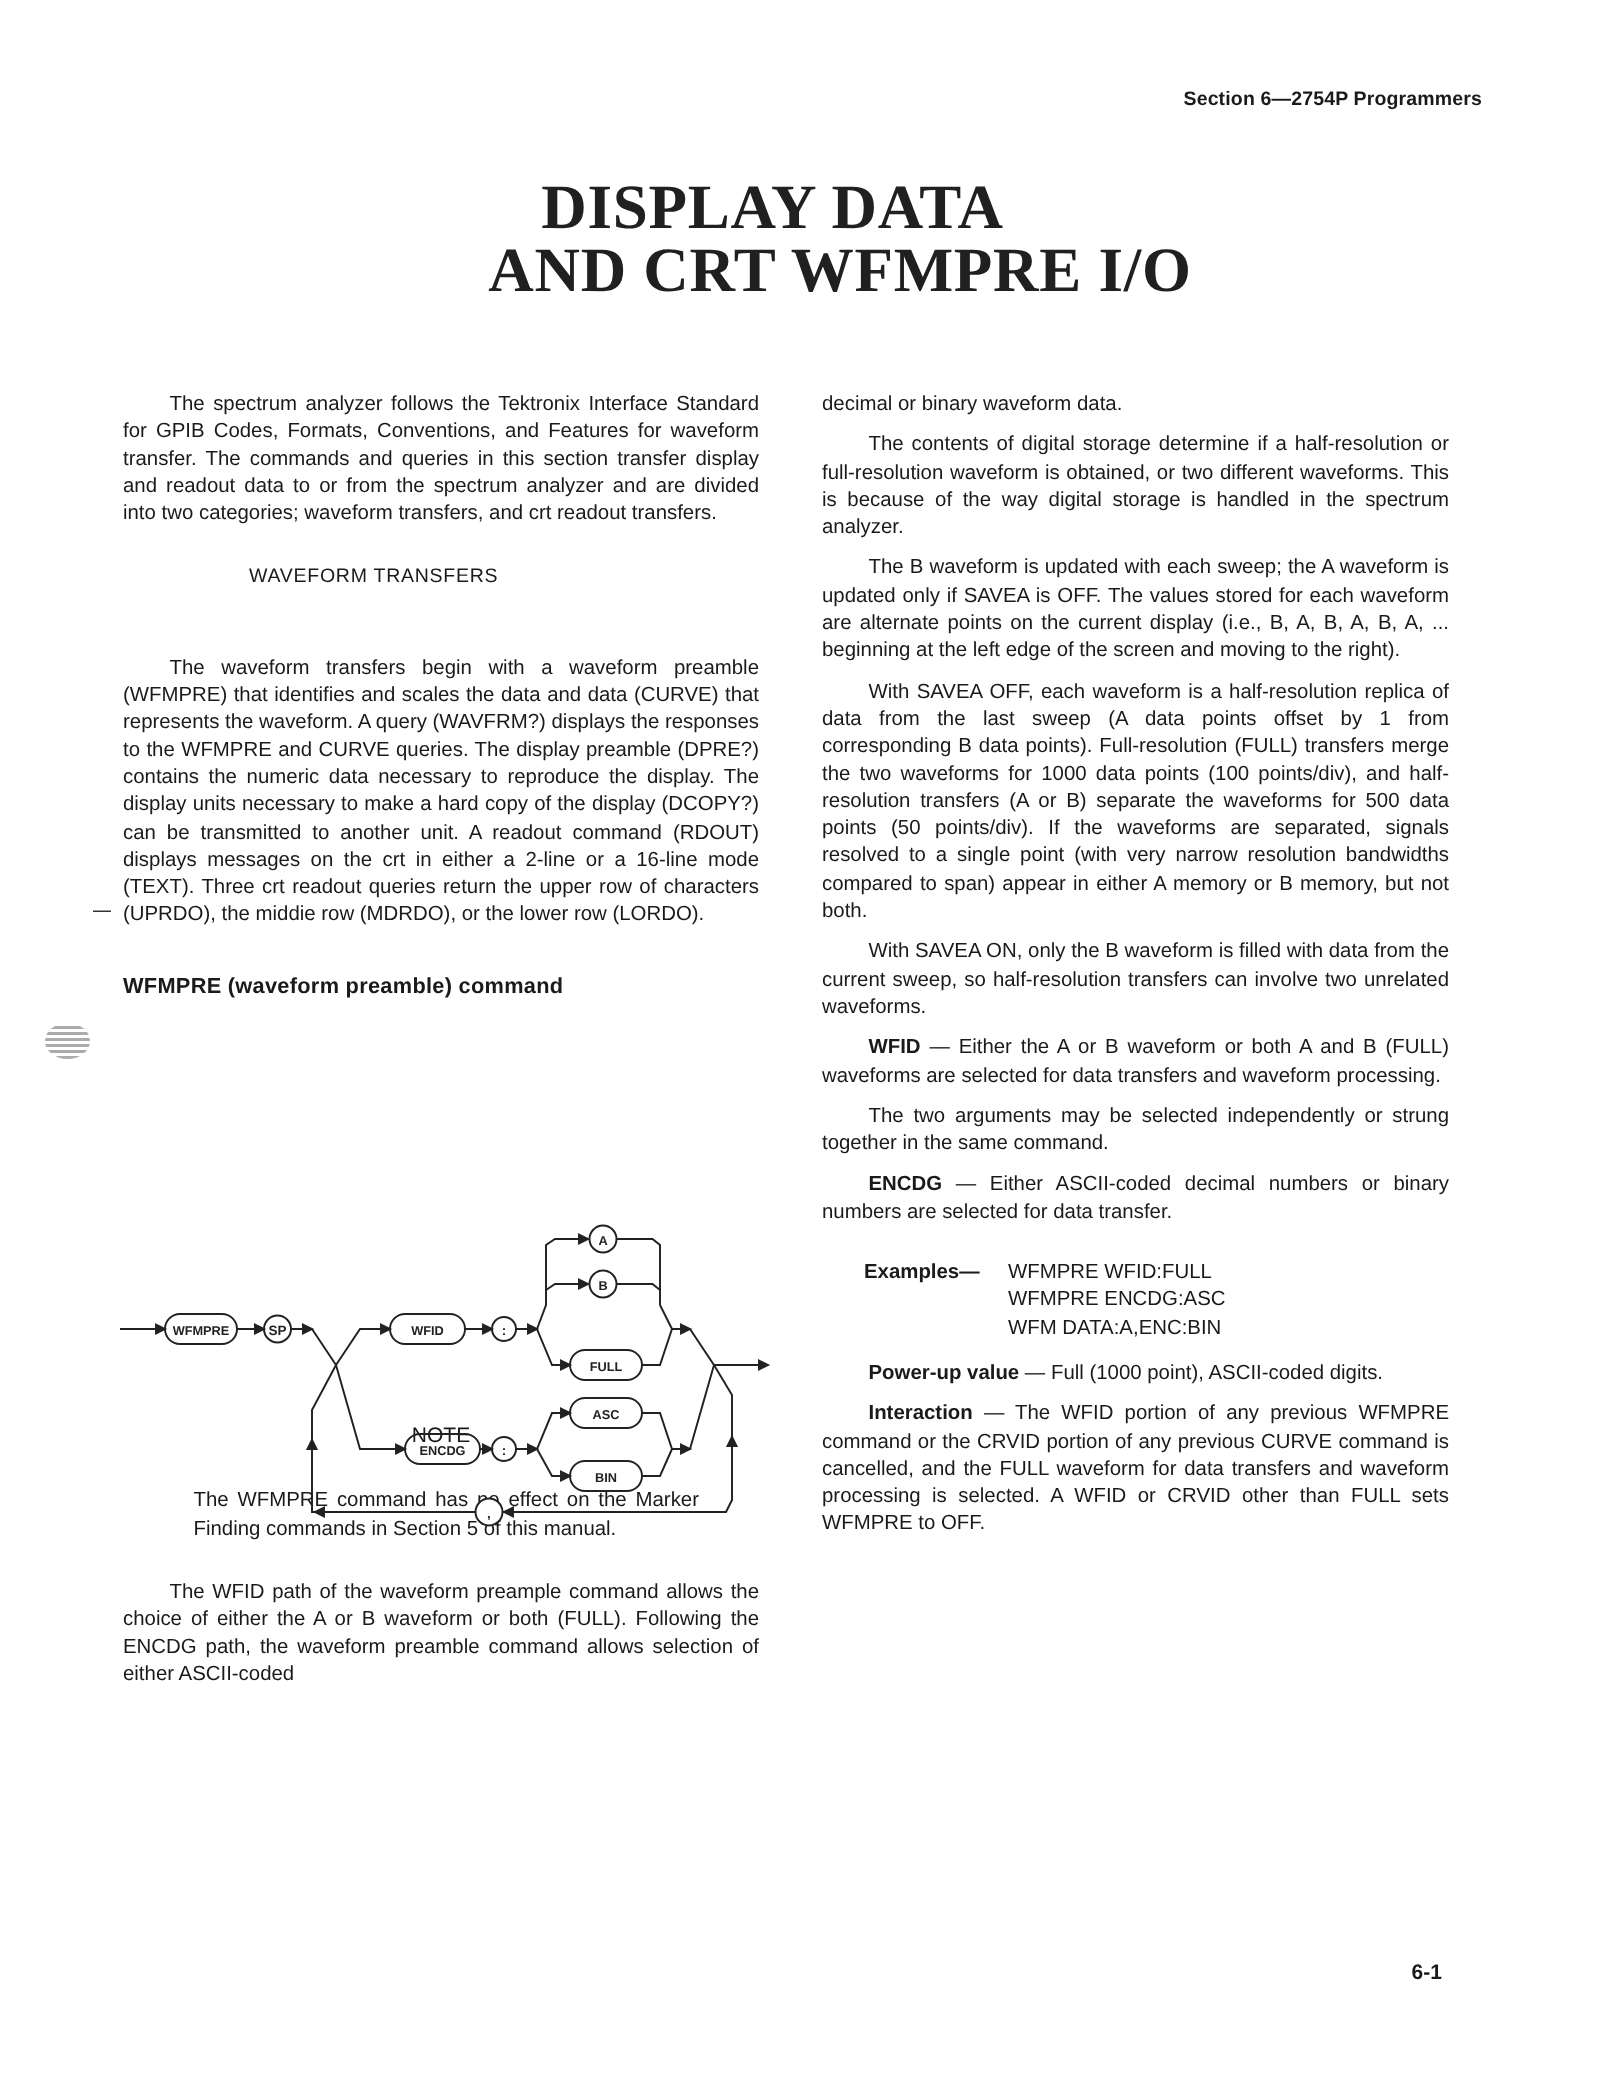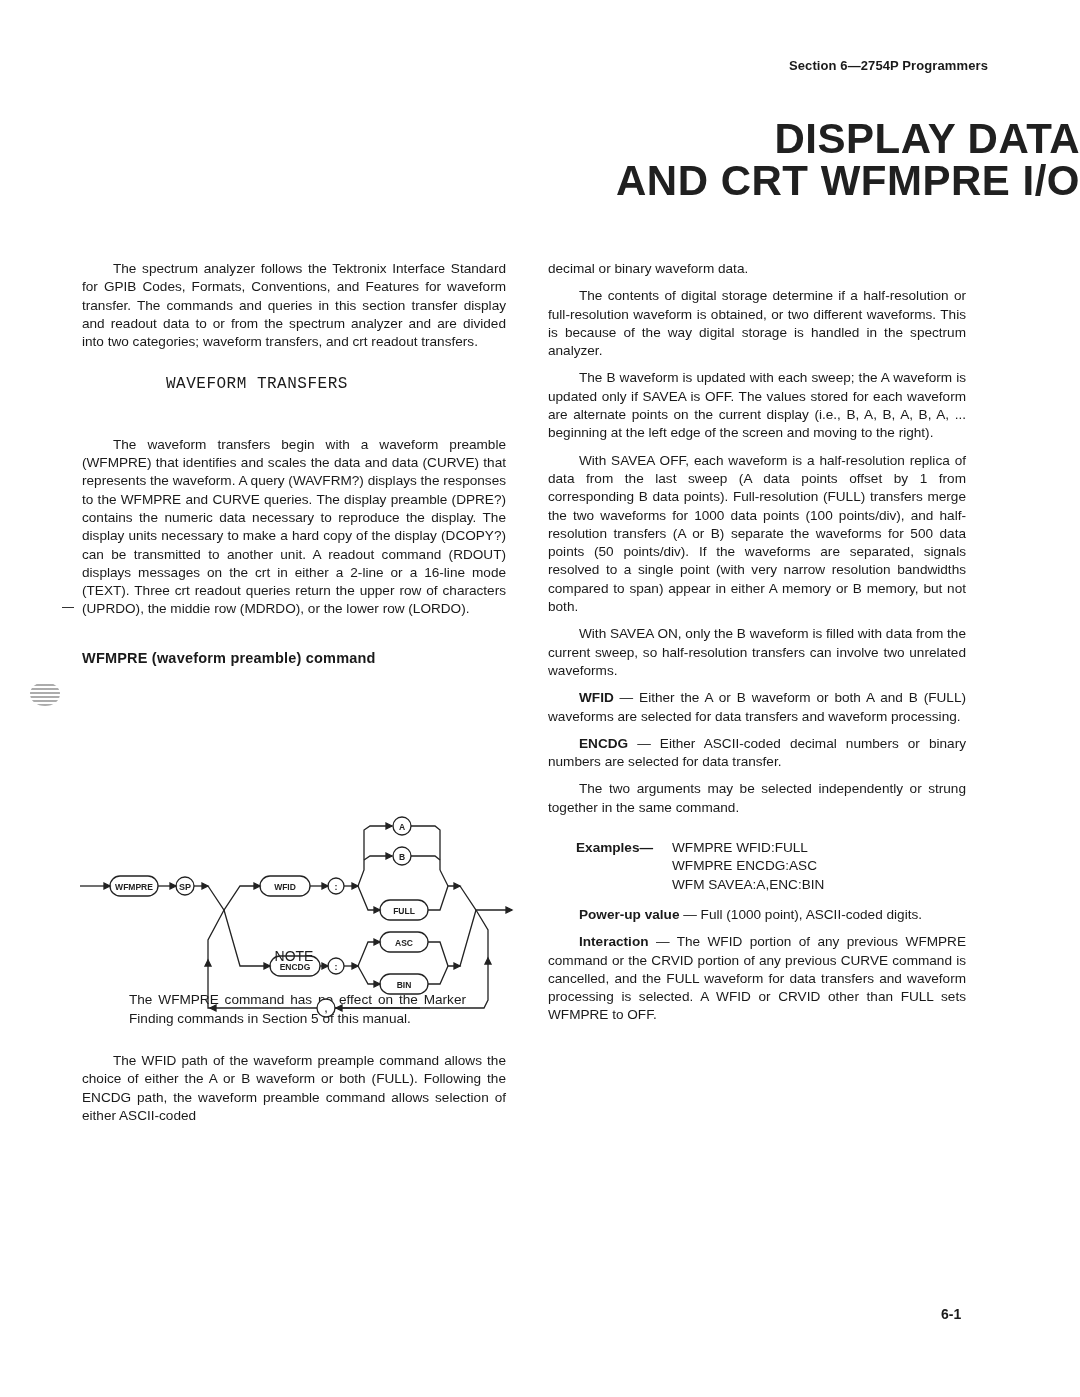--- a/index.html
+++ b/index.html
@@ -5,35 +5,36 @@
   html, body { margin: 0; padding: 0; background: #ffffff; }
   body {
     width: 1080px; height: 1397px; position: relative; overflow: hidden;
     font-family: "Liberation Sans", sans-serif; color: #1a1a1a;
   }
   .header {
     position: absolute; top: 58px; right: 92px;
     font-size: 13px; font-weight: bold; letter-spacing: 0.1px;
   }
   .title {
-    position: absolute; top: 118px; left: 0; width: 1080px; text-align: right;
+    position: absolute; top: 118px; left: 0; width: 1080px; text-align: center;
     font-size: 42px; font-weight: bold; line-height: 42px; letter-spacing: 0.5px;
     color: #202020;
+    font-family: Liberation Serif, serif;
   }
   .title .l1 { display: block; margin-left: -50px; }
   .title .l2 { display: block; margin-left: 40px; }
   .col { position: absolute; font-size: 13.6px; line-height: 18.3px; }
   .col-left { left: 82px; width: 424px; top: 260px; }
   .col-right { left: 548px; width: 418px; top: 260px; }
   p { margin: 0; text-align: justify; }
   p.ind { text-indent: 31px; }
   .gap { margin-top: 9px; }
   h2 {
-    margin: 24px 0 0 0; font-size: 16px; font-weight: normal; letter-spacing: 0.5px;
-    text-align: left; padding-left: 84px; color: #1a1a1a; font-family: Liberation Mono, monospace;
+    margin: 24px 0 0 0; font-size: 13px; font-weight: normal; letter-spacing: 0.5px;
+    text-align: left; padding-left: 84px; color: #1a1a1a;
   }
   h3 {
     margin: 0; font-size: 14.5px; font-weight: bold; letter-spacing: 0.2px;
   }
   .note-title { text-align: center; font-size: 14px; margin: 0; }
   .note-body { padding-left: 47px; padding-right: 40px; text-align: justify; }
   .term { font-weight: bold; }
   .examples { margin-top: 22px; padding-left: 28px; }
   .examples .row { display: flex; }
   .examples .lbl { font-weight: bold; width: 96px; white-space: nowrap; }
@@ -147,34 +148,34 @@
   </svg>
 </div>
 
 <div class="col col-right">
   <p>decimal or binary waveform data.</p>
   <p class="ind gap">The contents of digital storage determine if a half-resolution or full-resolution waveform is obtained, or two different waveforms. This is because of the way digital storage is handled in the spectrum analyzer.</p>
   <p class="ind gap">The B waveform is updated with each sweep; the A waveform is updated only if SAVEA is OFF. The values stored for each waveform are alternate points on the current display (i.e., B, A, B, A, B, A, ... beginning at the left edge of the screen and moving to the right).</p>
   <p class="ind gap">With SAVEA OFF, each waveform is a half-resolution replica of data from the last sweep (A data points offset by 1 from corresponding B data points). Full-resolution (FULL) transfers merge the two waveforms for 1000 data points (100 points/div), and half-resolution transfers (A or B) separate the waveforms for 500 data points (50 points/div). If the waveforms are separated, signals resolved to a single point (with very narrow resolution bandwidths compared to span) appear in either A memory or B memory, but not both.</p>
   <p class="ind gap">With SAVEA ON, only the B waveform is filled with data from the current sweep, so half-resolution transfers can involve two unrelated waveforms.</p>
   <p class="ind gap"><span class="term">WFID</span><span> — Either the A or B waveform or both A and B (FULL) waveforms are selected for data transfers and waveform processing.</span></p>
+  <p class="ind gap">The two arguments may be selected independently or strung together in the same command.</p>
   <p class="ind gap"><span class="term">ENCDG</span><span> — Either ASCII-coded decimal numbers or binary numbers are selected for data transfer.</span></p>
-  <p class="ind gap">The two arguments may be selected independently or strung together in the same command.</p>
   <div class="examples">
     <div class="row">
         <span class="lbl">Examples—</span>
         <span>WFMPRE WFID:FULL</span>
       </div>
     <div class="row">
         <span class="lbl"></span>
         <span>WFMPRE ENCDG:ASC</span>
       </div>
     <div class="row">
         <span class="lbl"></span>
-        <span>WFM SAVEA:A,ENC:BIN</span>
+        <span>WFM DATA:A,ENC:BIN</span>
       </div>
   </div>
   <p class="ind" style="margin-top:12px"><span class="term">Power-up value</span><span> — Full (1000 point), ASCII-coded digits.</span></p>
   <p class="ind gap"><span class="term">Interaction</span><span> — The WFID portion of any previous WFMPRE command or the CRVID portion of any previous CURVE command is cancelled, and the FULL waveform for data transfers and waveform processing is selected. A WFID or CRVID other than FULL sets WFMPRE to OFF.</span></p>
 </div>
 
 <div class="page-num">6-1</div>
 
 <div class="margin-mark" style="left:62px;top:607px;width:12px;height:1px;background:#333"></div>
 <div class="margin-mark" style="left:30px;top:682px;width:30px;height:24px;border-radius:50%;background:repeating-linear-gradient(0deg,#888 0 2px,#fff 2px 4px);opacity:0.7"></div>

